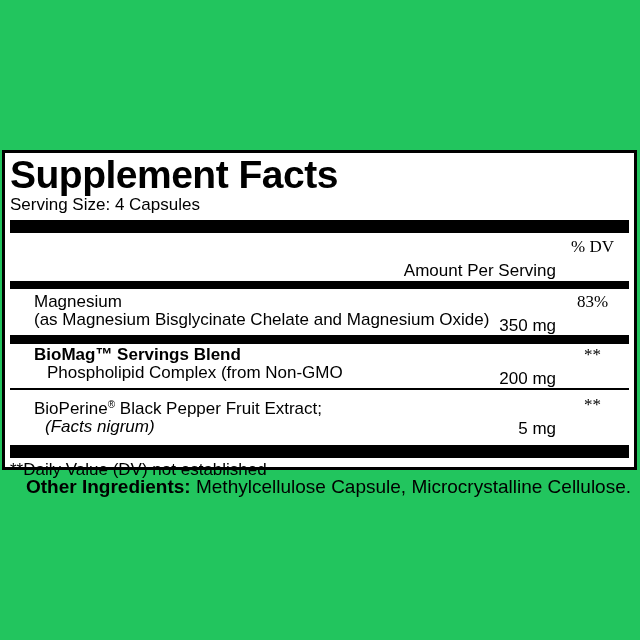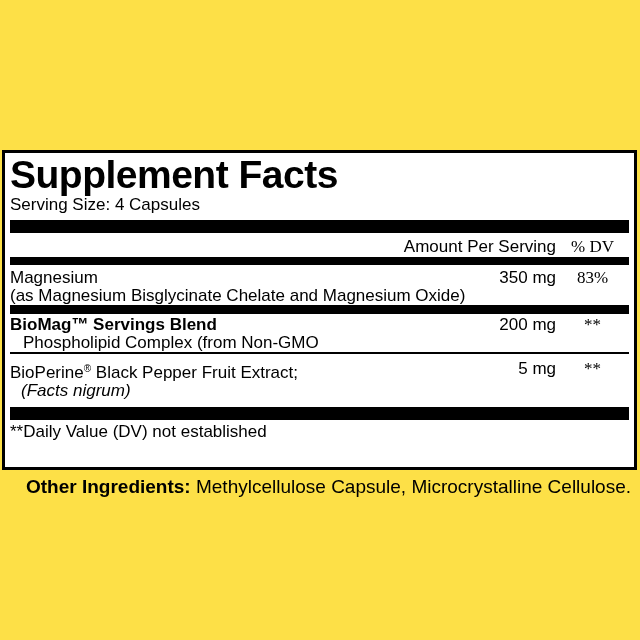--- a/index.html
+++ b/index.html
@@ -12,21 +12,21 @@
     height: 640px;
     font-family: "Liberation Sans", sans-serif;
     color: #000000;
     position: relative;
     overflow: hidden;
   }
   .label-canvas {
     position: relative;
     width: 640px;
     height: 640px;
-    background: #fde047;
+    background: #22c55e;
   }
   .facts-box {
     position: absolute;
     left: 2px;
     top: 150px;
     width: 635px;
     height: 320px;
     box-sizing: border-box;
     border: 3px solid #000000;
     padding: 0 5px;
@@ -71,31 +71,32 @@
     line-height: 18px;
   }
   .row-1 { padding-top: 4px; padding-bottom: 0; }
   .row-2 { padding-top: 2px; padding-bottom: 0; }
   .row-3 { padding-top: 6px; padding-bottom: 4px; }
   .cell-name { flex: 1 1 auto; min-width: 0; }
   .cell-amount {
     flex: 0 0 auto;
     text-align: left;
     white-space: nowrap;
+    margin-top: 24px;
   }
   .cell-dv {
     flex: 0 0 73px;
     width: 73px;
     text-align: center;
     white-space: nowrap;
     font-family: Liberation Serif, serif;
   }
   .spacer { flex: 1 1 auto; }
   .name-bold { font-weight: bold; }
-  .sub-line { white-space: nowrap; }
+  .sub-line { white-space: nowrap; margin-left: 24px; }
   .indent-blend { padding-left: 13px; }
   .indent-latin { padding-left: 11px; font-style: italic; }
   .reg-mark {
     font-size: 10px;
     vertical-align: 6px;
   }
   .footnote {
     font-size: 17px;
     line-height: 18px;
     padding-top: 3px;

